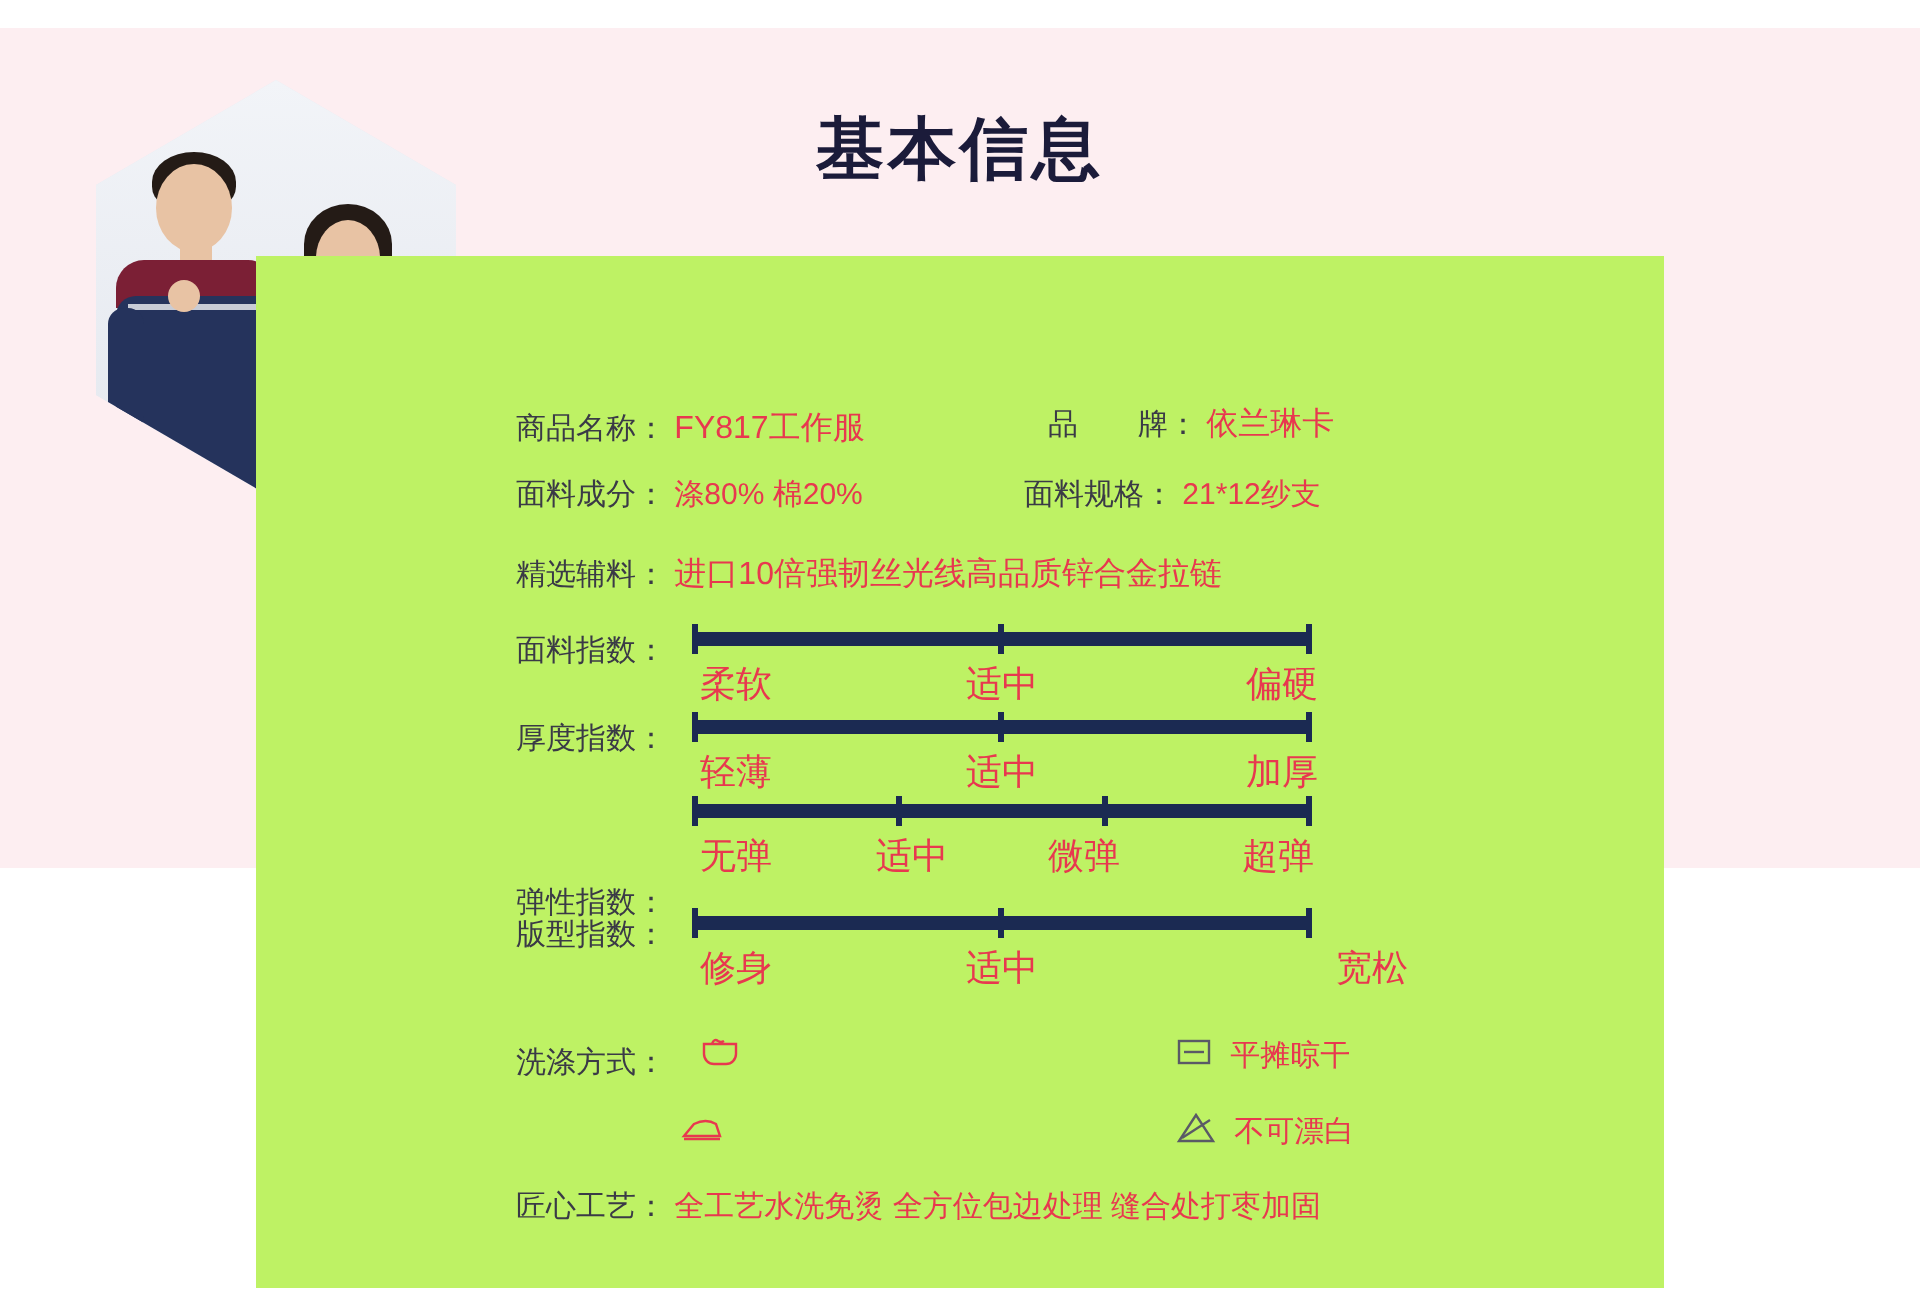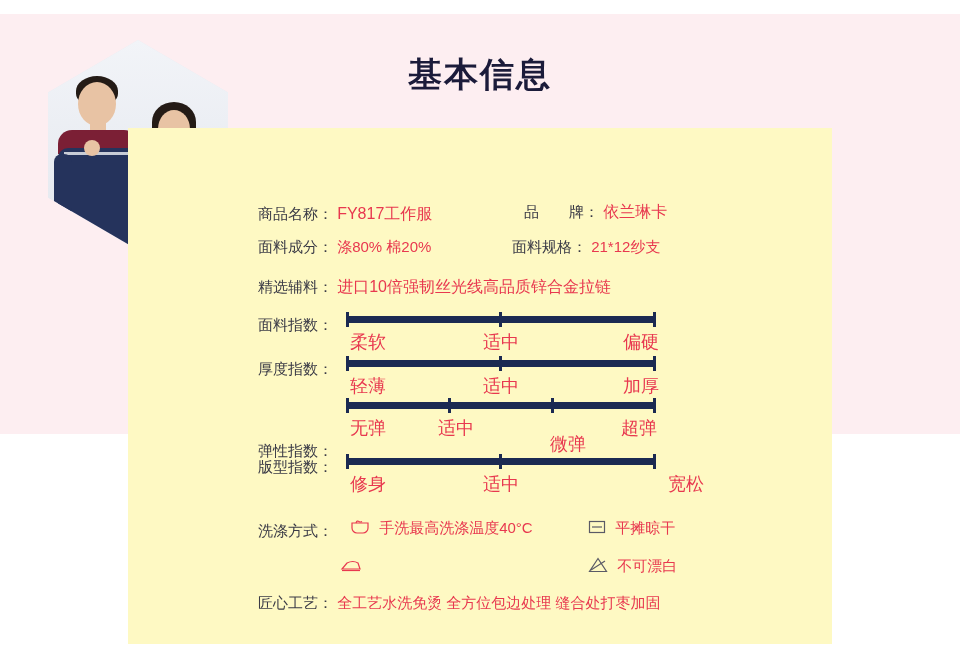--- a/index.html
+++ b/index.html
@@ -45,21 +45,21 @@
   .hair{position:absolute;background:#241b16;border-radius:50% 50% 42% 42%;}
   .body{position:absolute;background:#25335c;border-radius:10px 10px 4px 4px;}
   .shoulder{position:absolute;background:#7b1f35;}
   .neck{position:absolute;background:#e8c3a4;}
   .arm{position:absolute;background:#25335c;border-radius:8px;}
   .hand{position:absolute;background:#e8c3a4;border-radius:50%;}
   .stripe{position:absolute;background:#c8ccd6;}
   
   .card{
     position:absolute;left:128px;top:128px;width:704px;height:516px;
-    background:#fef9c3;
+    background:#bef264;
   }
   .rows{
     position:absolute;left:0;top:0;width:704px;
     font-size:15px;
   }
   .row{position:absolute;white-space:nowrap;}
   .lbl{color:#3a3a46;font-size:15px;}
   .val{color:#e8384f;font-size:15px;}
   .val-strong{color:#e8384f;font-size:16px;}
   
@@ -166,21 +166,21 @@
         <span class="lbl">弹性指数：</span>
       </div>
       <div class="bar" style="left:218px;top:274px;width:310px;">
         <span class="nub" style="left:0;"></span>
         <span class="nub" style="left:102px;"></span>
         <span class="nub" style="left:205px;"></span>
         <span class="nub" style="left:307px;"></span>
       </div>
       <span class="scale" style="left:222px;top:288px;">无弹</span>
       <span class="scale" style="left:310px;top:288px;">适中</span>
-      <span class="scale" style="left:422px;top:288px;margin-top:16px;">微弹</span>
+      <span class="scale" style="left:396px;top:288px;">微弹</span>
       <span class="scale" style="left:493px;top:288px;">超弹</span>
 
       <div class="row" style="left:130px;top:330px;">
         <span class="lbl">版型指数：</span>
       </div>
       <div class="bar" style="left:218px;top:330px;width:310px;">
         <span class="nub" style="left:0;"></span>
         <span class="nub" style="left:153px;"></span>
         <span class="nub" style="left:307px;"></span>
       </div>
@@ -192,21 +192,20 @@
         <span class="lbl">洗涤方式：</span>
       </div>
 
       <div class="row" style="left:222px;top:390px;">
         <span class="icon">
           <svg width="20" height="16" viewBox="0 0 20 16">
             <path d="M2 4 h16 v5 a5 5 0 0 1 -5 5 h-6 a5 5 0 0 1 -5 -5 z" fill="none" stroke="#e8384f" stroke-width="1.2"></path>
             <path d="M6 4 q1 -3 3 -1.5 q1.5 1 3 0" fill="none" stroke="#e8384f" stroke-width="1.2"></path>
           </svg>
         </span>
-        <span class="wash-txt">手洗最高洗涤温度40°C</span>
       </div>
 
       <div class="row" style="left:460px;top:390px;">
         <span class="icon">
           <svg width="18" height="16" viewBox="0 0 18 16">
             <rect x="1.5" y="2.5" width="15" height="11" fill="none" stroke="#5a5a66" stroke-width="1.2"></rect>
             <line x1="4" y1="8" x2="14" y2="8" stroke="#5a5a66" stroke-width="1.2"></line>
           </svg>
         </span>
         <span class="wash-txt">平摊晾干</span>

